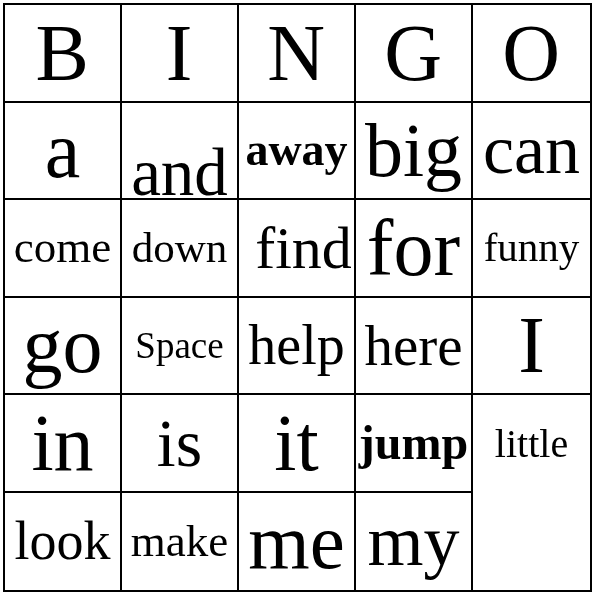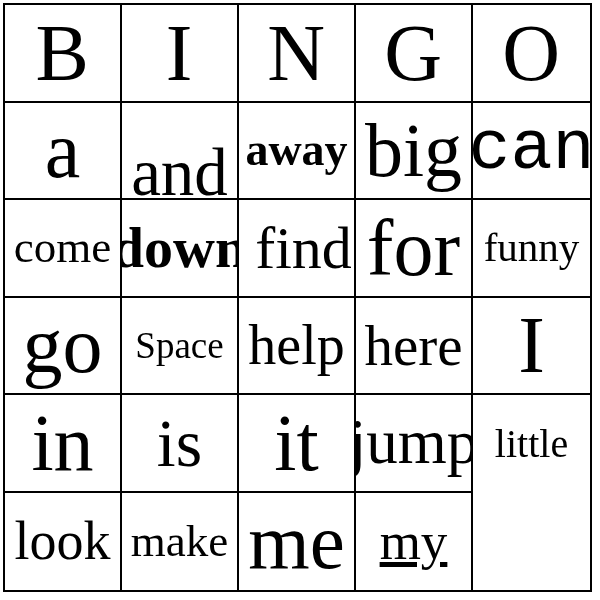--- a/index.html
+++ b/index.html
@@ -97,27 +97,27 @@
     <span class="cell-text" style="font-size: 67px; margin-top: 44px;">and</span>
   </div>
   <div class="cell word-cell">
     <span class="cell-text" style="font-size: 46px; font-weight: bold;">away</span>
   </div>
   <div class="cell word-cell">
     <span class="cell-text" style="font-size: 76px;">big</span>
   </div>
 
   <div class="cell word-cell">
-    <span class="cell-text" style="font-size: 70px; font-family: Liberation Mono, monospace;">can</span>
+    <span class="cell-text" style="font-size: 70px;">can</span>
   </div>
   <div class="cell word-cell">
     <span class="cell-text" style="font-size: 45px;">come</span>
   </div>
   <div class="cell word-cell">
-    <span class="cell-text" style="font-size: 58px; font-weight: bold;">down</span>
+    <span class="cell-text" style="font-size: 43px;">down</span>
   </div>
   <div class="cell word-cell">
     <span class="cell-text" style="font-size: 60px; margin-left: 14px;">find</span>
   </div>
   <div class="cell word-cell">
     <span class="cell-text" style="font-size: 80px;">for</span>
   </div>
 
   <div class="cell word-cell">
     <span class="cell-text" style="font-size: 41px;">funny</span>
@@ -143,32 +143,32 @@
   <div class="cell word-cell">
     <span class="cell-text" style="font-size: 80px;">in</span>
   </div>
   <div class="cell word-cell">
     <span class="cell-text" style="font-size: 68px;">is</span>
   </div>
   <div class="cell word-cell">
     <span class="cell-text" style="font-size: 80px;">it</span>
   </div>
   <div class="cell word-cell">
-    <span class="cell-text" style="font-size: 63px;">jump</span>
+    <span class="cell-text" style="font-size: 48px; font-weight: bold;">jump</span>
   </div>
 
   <div class="cell word-cell last-row">
     <span class="cell-text" style="font-size: 40px;">little</span>
   </div>
   <div class="cell word-cell last-row">
     <span class="cell-text" style="font-size: 54px;">look</span>
   </div>
   <div class="cell word-cell last-row">
     <span class="cell-text" style="font-size: 45px; text-align: right;">make</span>
   </div>
   <div class="cell word-cell last-row">
     <span class="cell-text" style="font-size: 79px;">me</span>
   </div>
   <div class="cell word-cell last-row">
-    <span class="cell-text" style="font-size: 53px; text-decoration: underline;">my</span>
+    <span class="cell-text" style="font-size: 72px;">my</span>
   </div>
 
 </div>
 
 </body></html>

